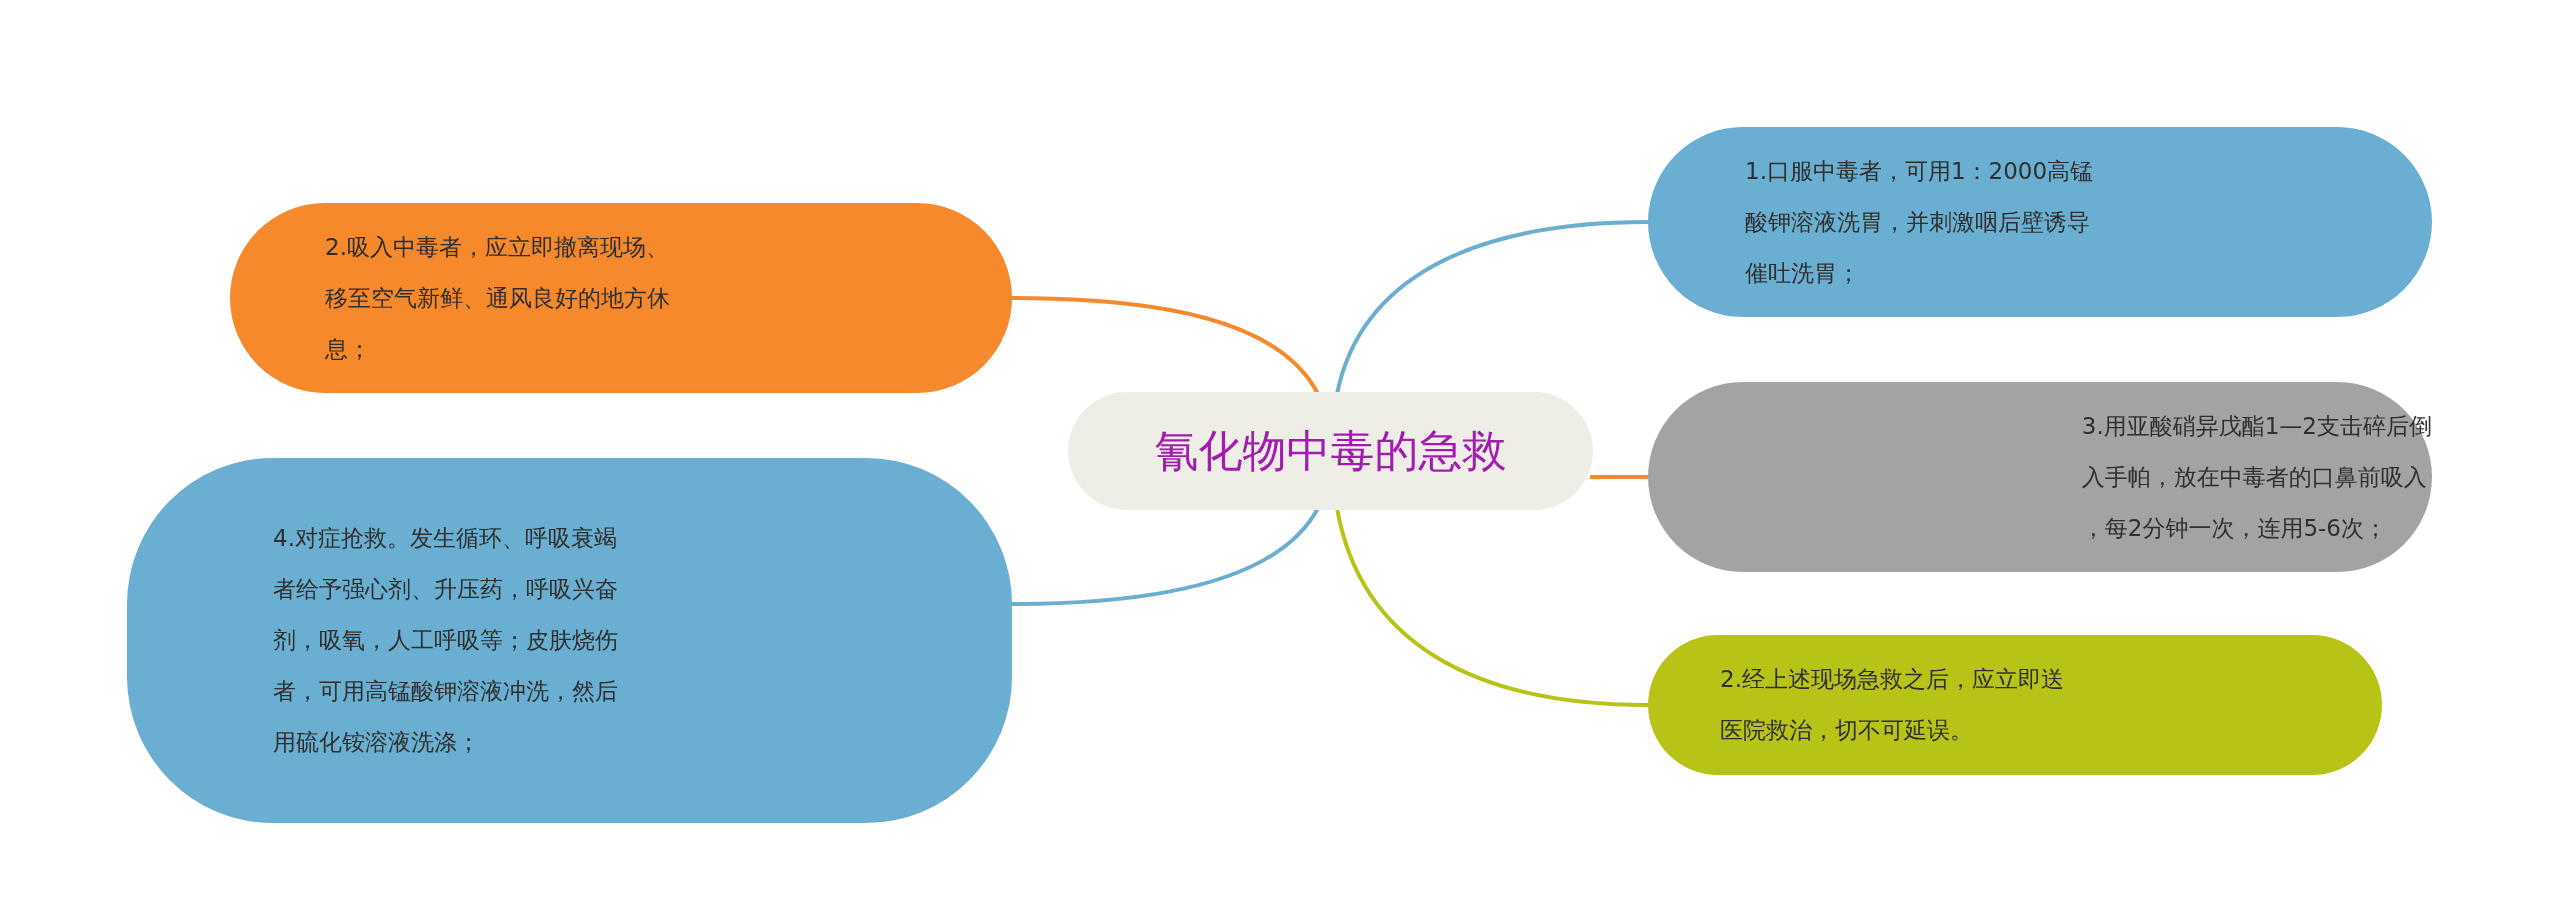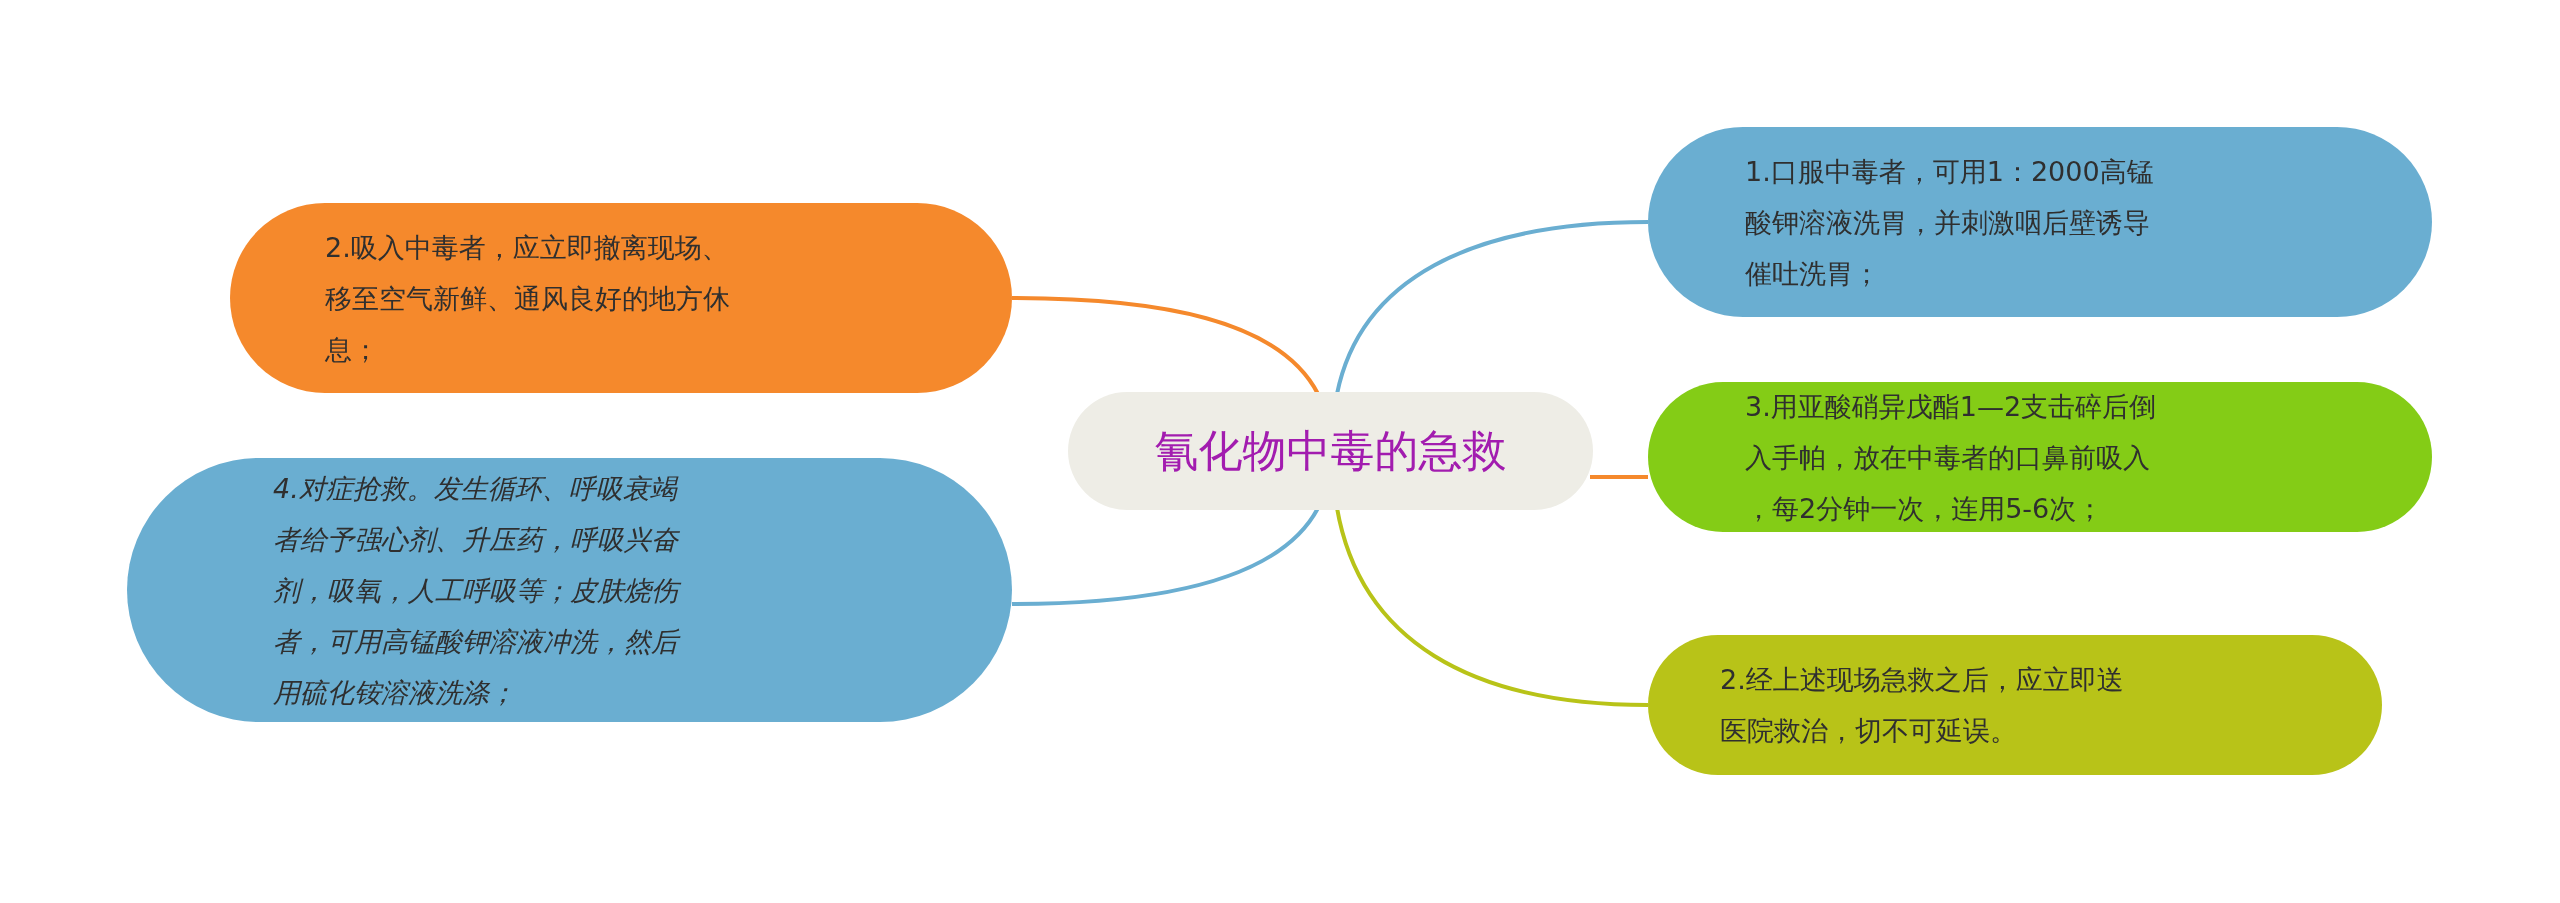--- a/index.html
+++ b/index.html
@@ -2,28 +2,28 @@
 <html><head>
 <meta charset="utf-8">
 <style>
   html, body { margin: 0; padding: 0; background: #ffffff; }
   body { width: 2560px; height: 903px; position: relative; overflow: hidden;
          font-family: "DejaVu Sans", "Liberation Sans", sans-serif; }
   .canvas { position: absolute; left: 0; top: 0; width: 2560px; height: 903px; }
   svg.links { position: absolute; left: 0; top: 0; width: 2560px; height: 903px; }
   .node { position: absolute; box-sizing: border-box; color: #2f2f2f;
           display: flex; align-items: center; }
-  .node .txt { font-size: 27px; line-height: 51px; white-space: pre-line; letter-spacing: 0px; }
+  .node .txt { font-size: 23px; line-height: 51px; white-space: pre-line; letter-spacing: 0px; }
   .root { left: 1068px; top: 392px; width: 525px; height: 118px; border-radius: 59px;
           background: #EEEDE6; justify-content: center; }
   .root .txt { font-size: 44px; line-height: 50px; color: #a21caf; }
   .n1 { left: 1648px; top: 127px; width: 784px; height: 190px; border-radius: 95px; background: #6AAED1; padding-left: 97px; }
   .n2 { left: 230px;  top: 203px; width: 782px; height: 190px; border-radius: 95px; background: #F5892C; padding-left: 95px; align-items: center; }
-  .n3 { left: 1648px; top: 382px; width: 784px; height: 150px; border-radius: 95px; background: #84cc16; padding-left: 97px; }
-  .n4 { left: 127px;  top: 458px; width: 885px; height: 264px; border-radius: 146px; background: #6AAED1; padding-left: 146px; font-style: italic; }
+  .n3 { left: 1648px; top: 382px; width: 784px; height: 190px; border-radius: 95px; background: #a3a3a3; padding-left: 97px; justify-content: flex-end; }
+  .n4 { left: 127px;  top: 458px; width: 885px; height: 365px; border-radius: 146px; background: #6AAED1; padding-left: 146px; }
   .n5 { left: 1648px; top: 635px; width: 734px; height: 140px; border-radius: 70px; background: #B8C318; padding-left: 72px; }
 </style>
 </head>
 <body>
 
 <div class="canvas">
   <svg class="links" viewBox="0 0 2560 903">
     <path d="M1318 394 C 1280 320, 1160 298, 1012 298" fill="none" stroke="#F5892C" stroke-width="4"></path>
     <path d="M1318 508 C 1280 580, 1160 604, 1012 604" fill="none" stroke="#6AAED1" stroke-width="4"></path>
     <path d="M1337 394 C 1360 280, 1470 222, 1648 222" fill="none" stroke="#6AAED1" stroke-width="4"></path>

